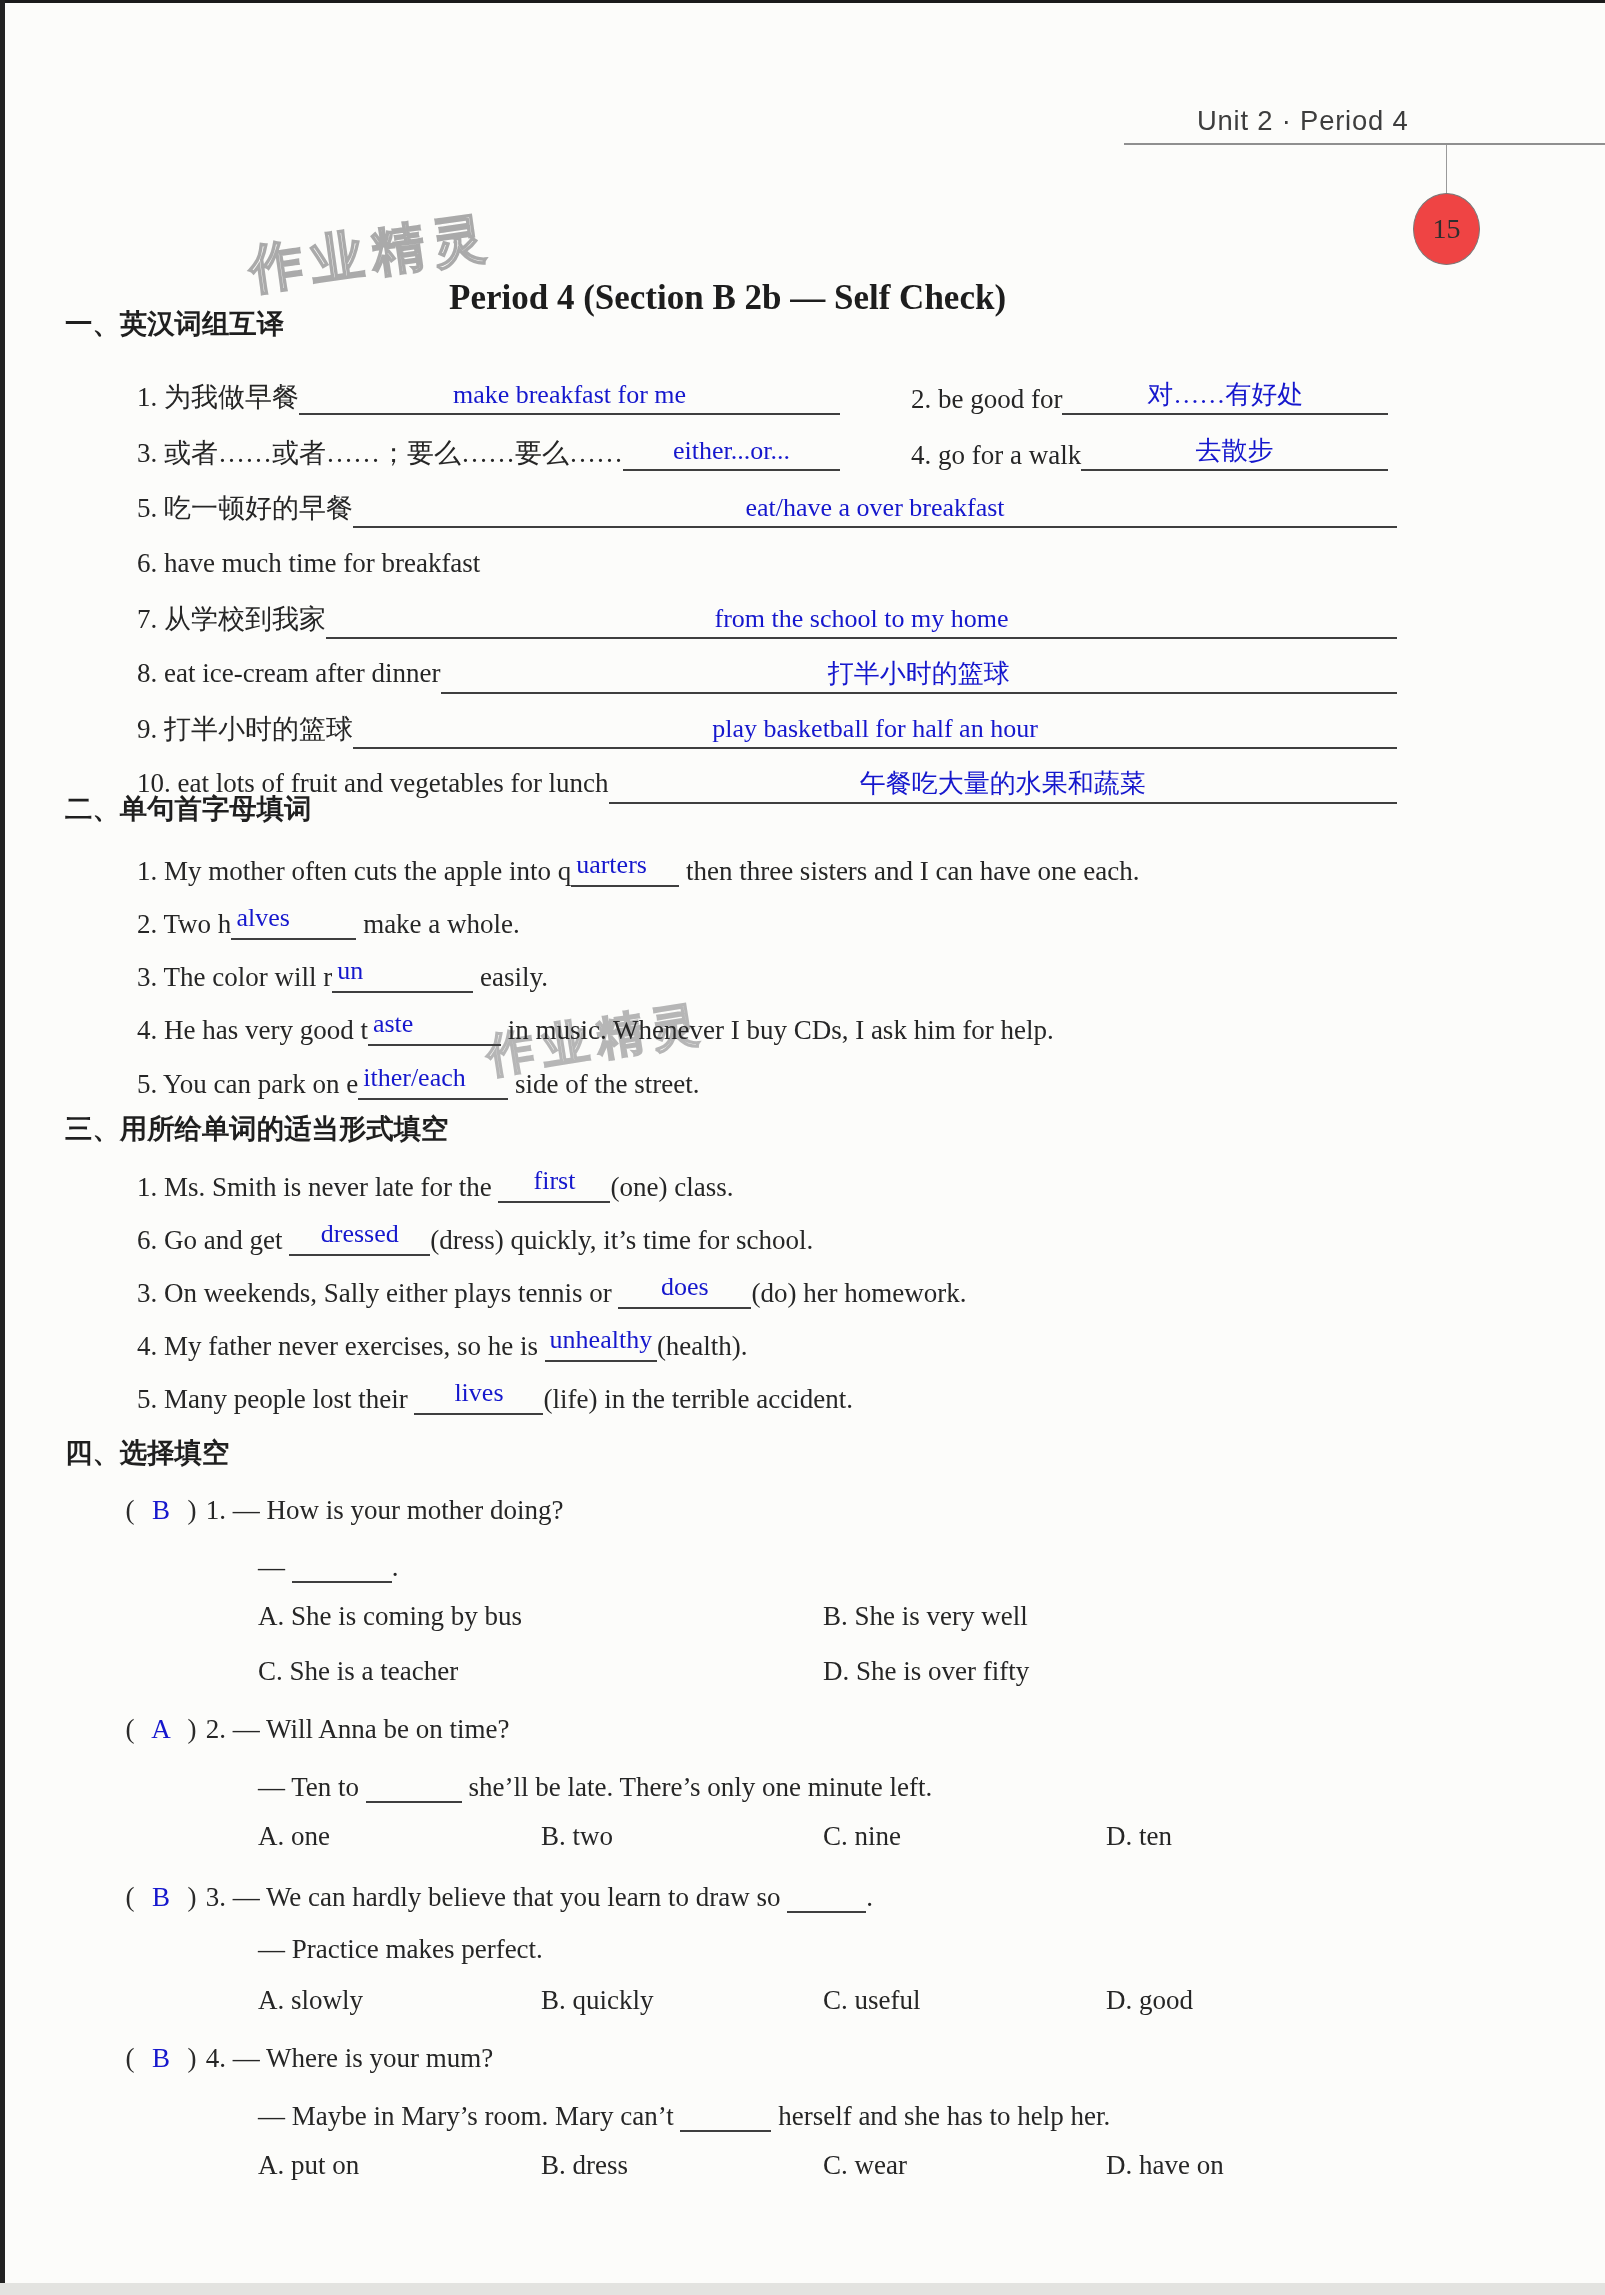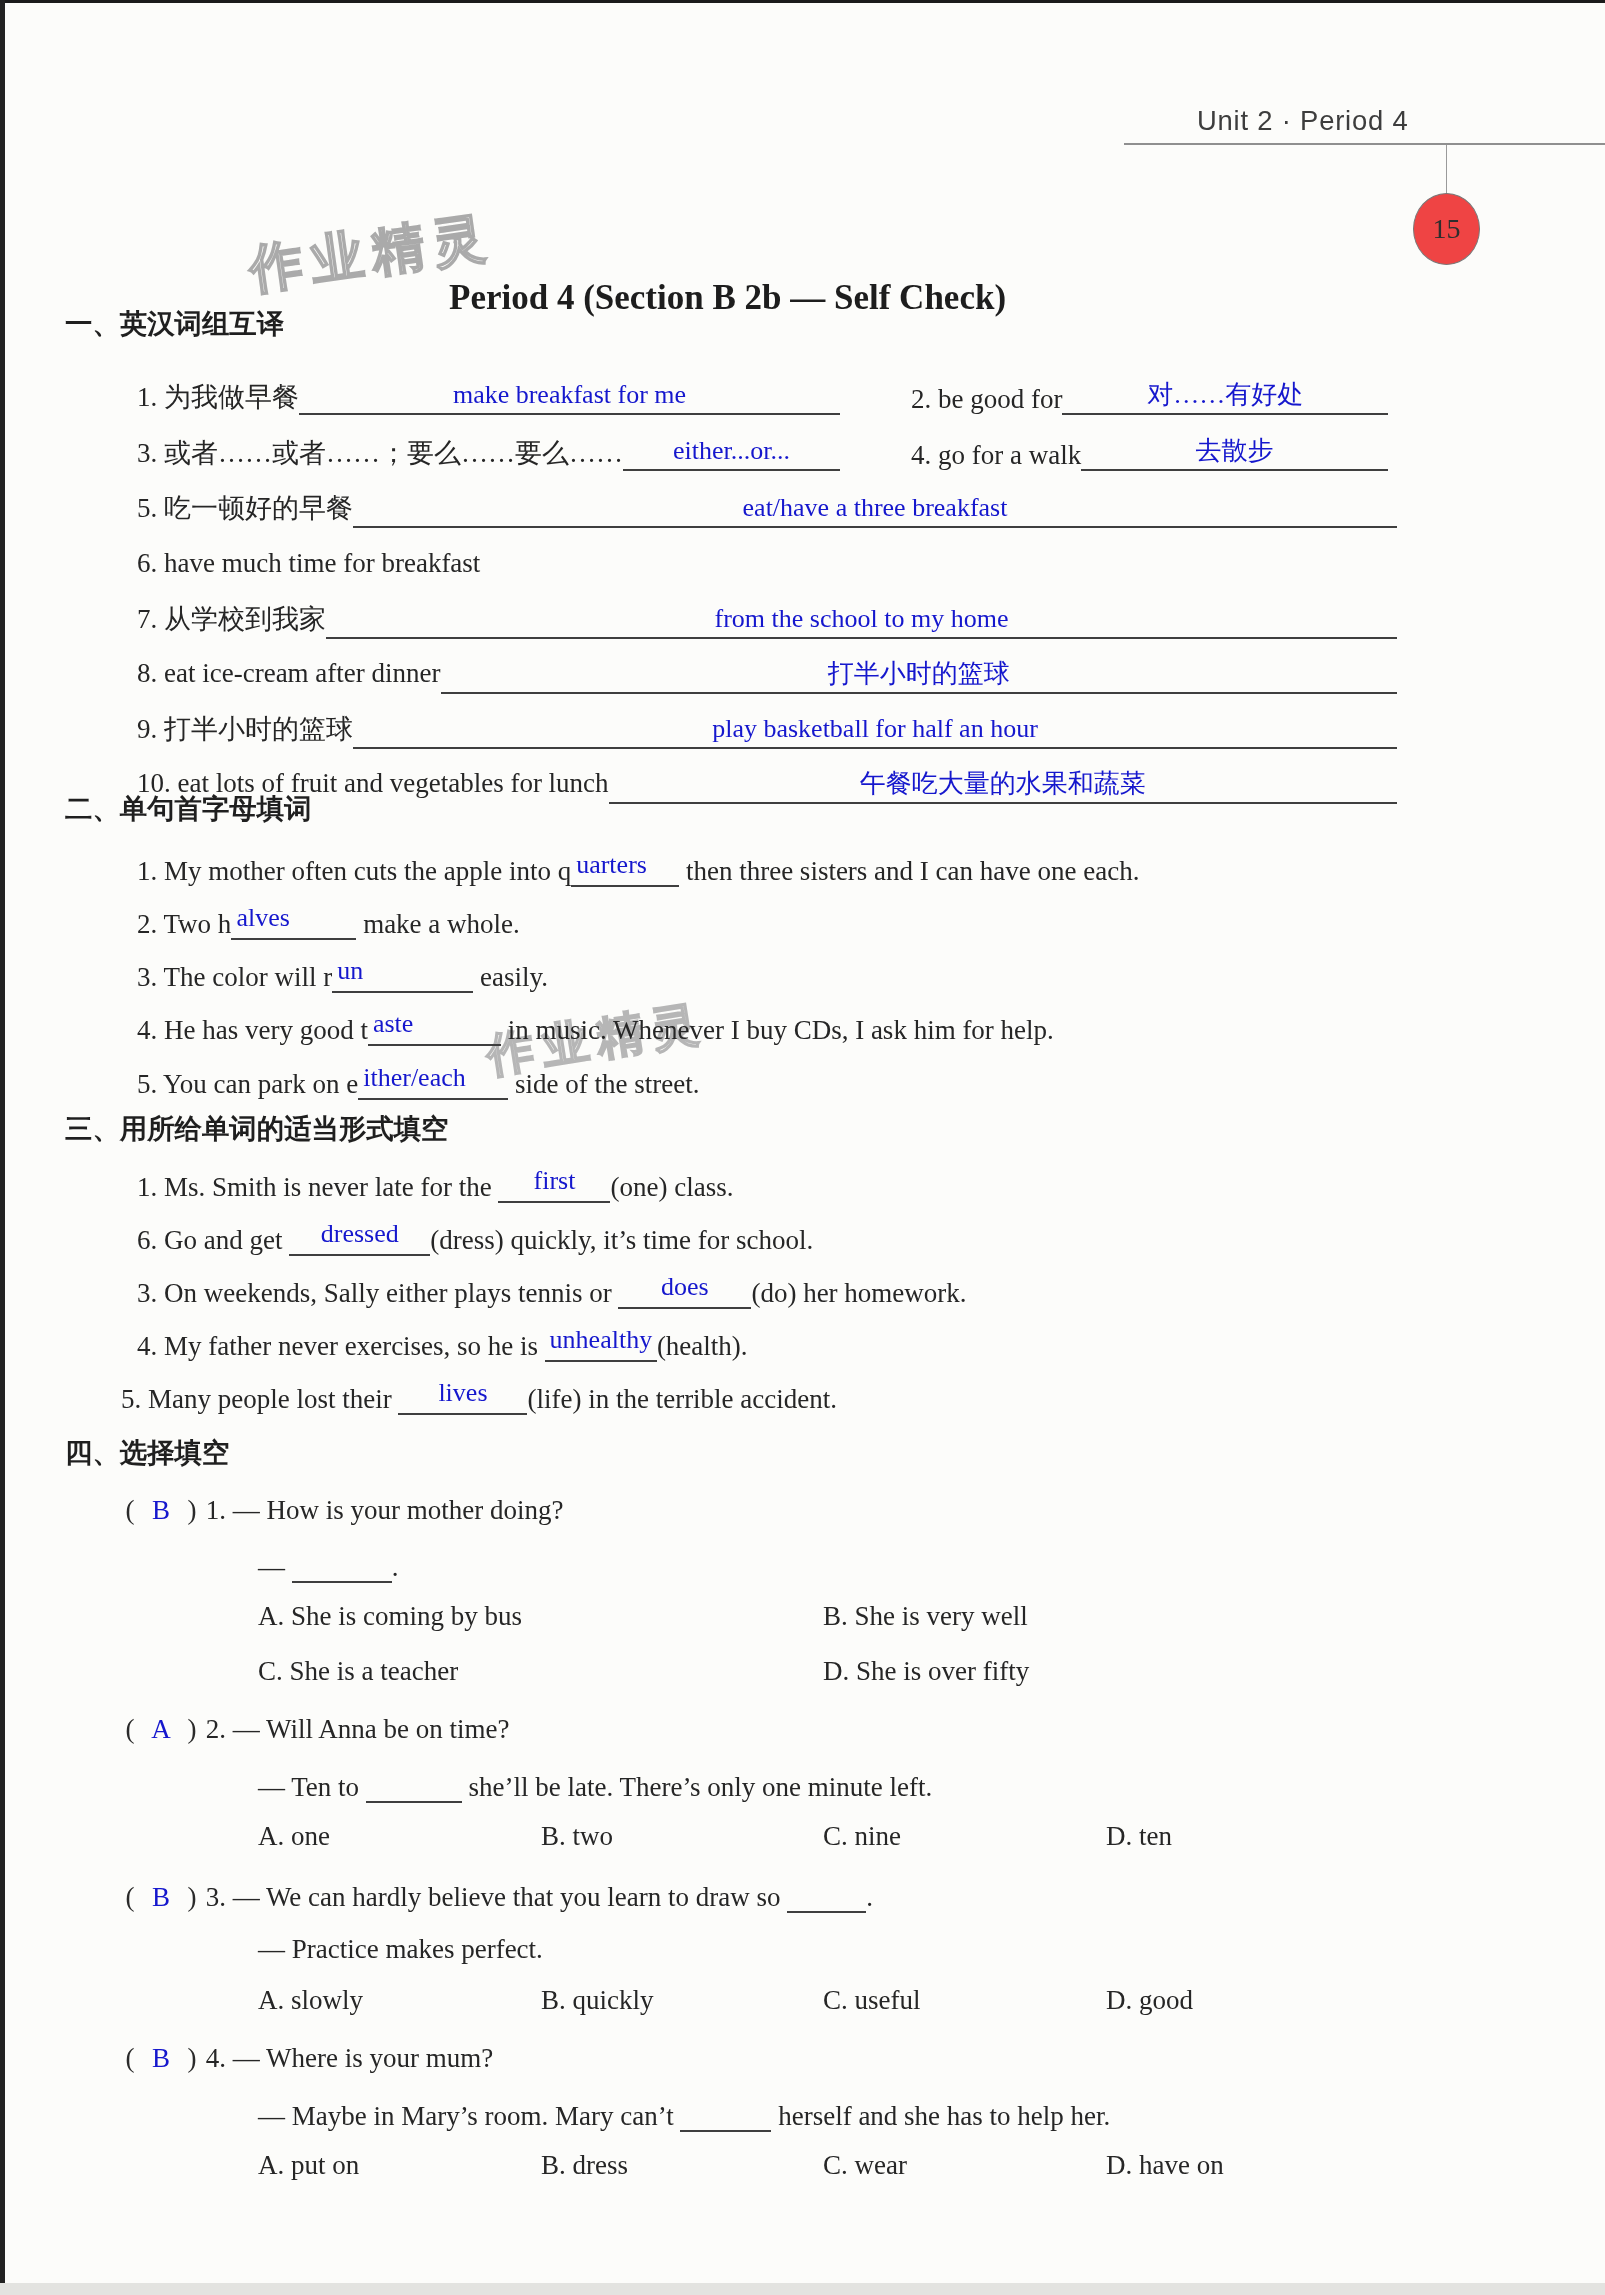--- a/index.html
+++ b/index.html
@@ -104,21 +104,21 @@
     <span class="prompt">4. go for a walk</span>
     <span class="blank-f">
         <span class="ans">去散步</span>
       </span>
   </span>
 </div>
 
 <div class="prow" style="top:484px;width:1260px">
   <span class="prompt">5. 吃一顿好的早餐</span>
   <span class="blank-f">
-      <span class="ans">eat/have a three breakfast</span>
+      <span class="ans">eat/have a over breakfast</span>
     </span>
 </div>
 <div class="prow" style="top:540px;width:1260px">
   <span class="prompt">6. have much time for breakfast</span>
 </div>
 <div class="prow" style="top:595px;width:1260px">
   <span class="prompt">7. 从学校到我家</span>
   <span class="blank-f">
       <span class="ans">from the school to my home</span>
     </span>
@@ -176,21 +176,21 @@
   <span class="blank-i" style="width:141px"><span class="ans-i">dressed</span></span><span>(dress) quickly, it’s time for school.</span>
 </div>
 <div class="line" style="top:1272px;left:137px">
   <span>3. On weekends, Sally either plays tennis or</span>
   <span class="blank-i" style="width:133px"><span class="ans-i">does</span></span><span>(do) her homework.</span>
 </div>
 <div class="line" style="top:1325px;left:137px">
   <span>4. My father never exercises, so he is</span>
   <span class="blank-i" style="width:112px"><span class="ans-i">unhealthy</span></span><span>(health).</span>
 </div>
-<div class="line" style="top:1378px;left:121px">
+<div class="line" style="top:1378px;left:137px">
   <span>5. Many people lost their</span>
   <span class="blank-i" style="width:129px"><span class="ans-i">lives</span></span><span>(life) in the terrible accident.</span>
 </div>
 
 <div class="sec" style="top:1435px">四、选择填空</div>
 
 <div class="line" style="top:1492px;left:123px">
   <span class="paren">(</span><span class="choice">B</span><span class="paren">)</span>
   <span>1. — How is your mother doing?</span>
 </div>

